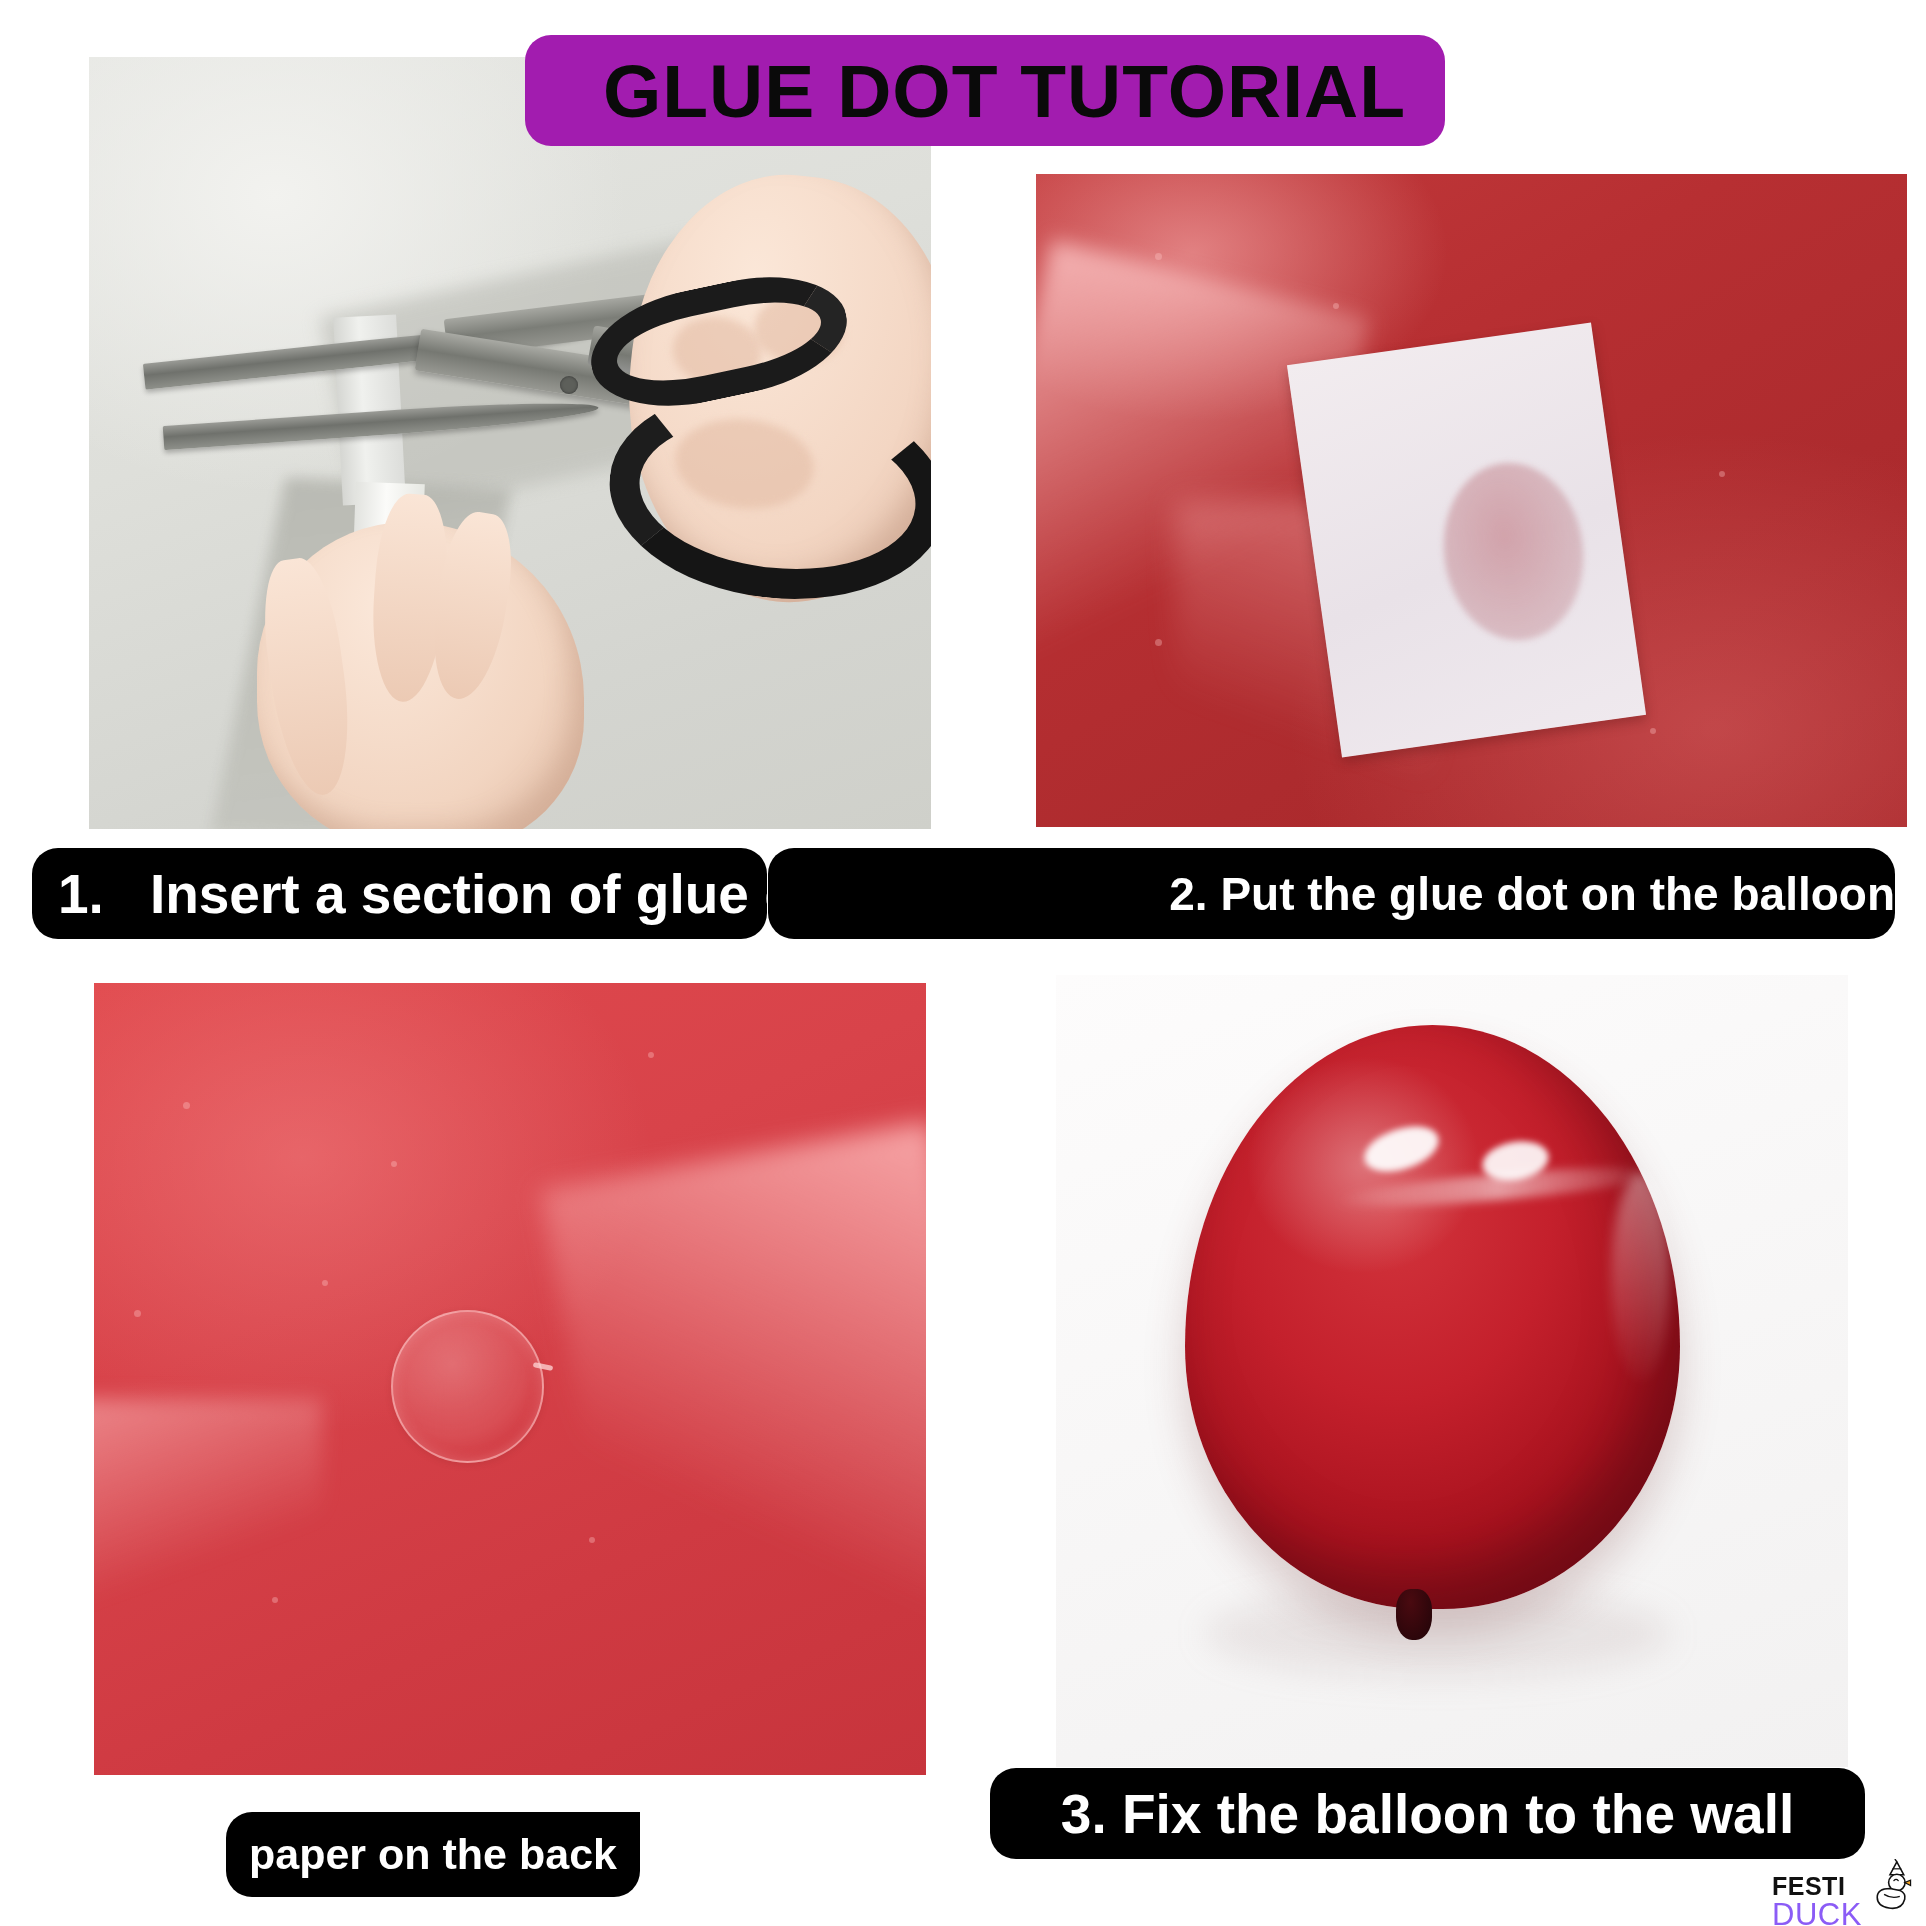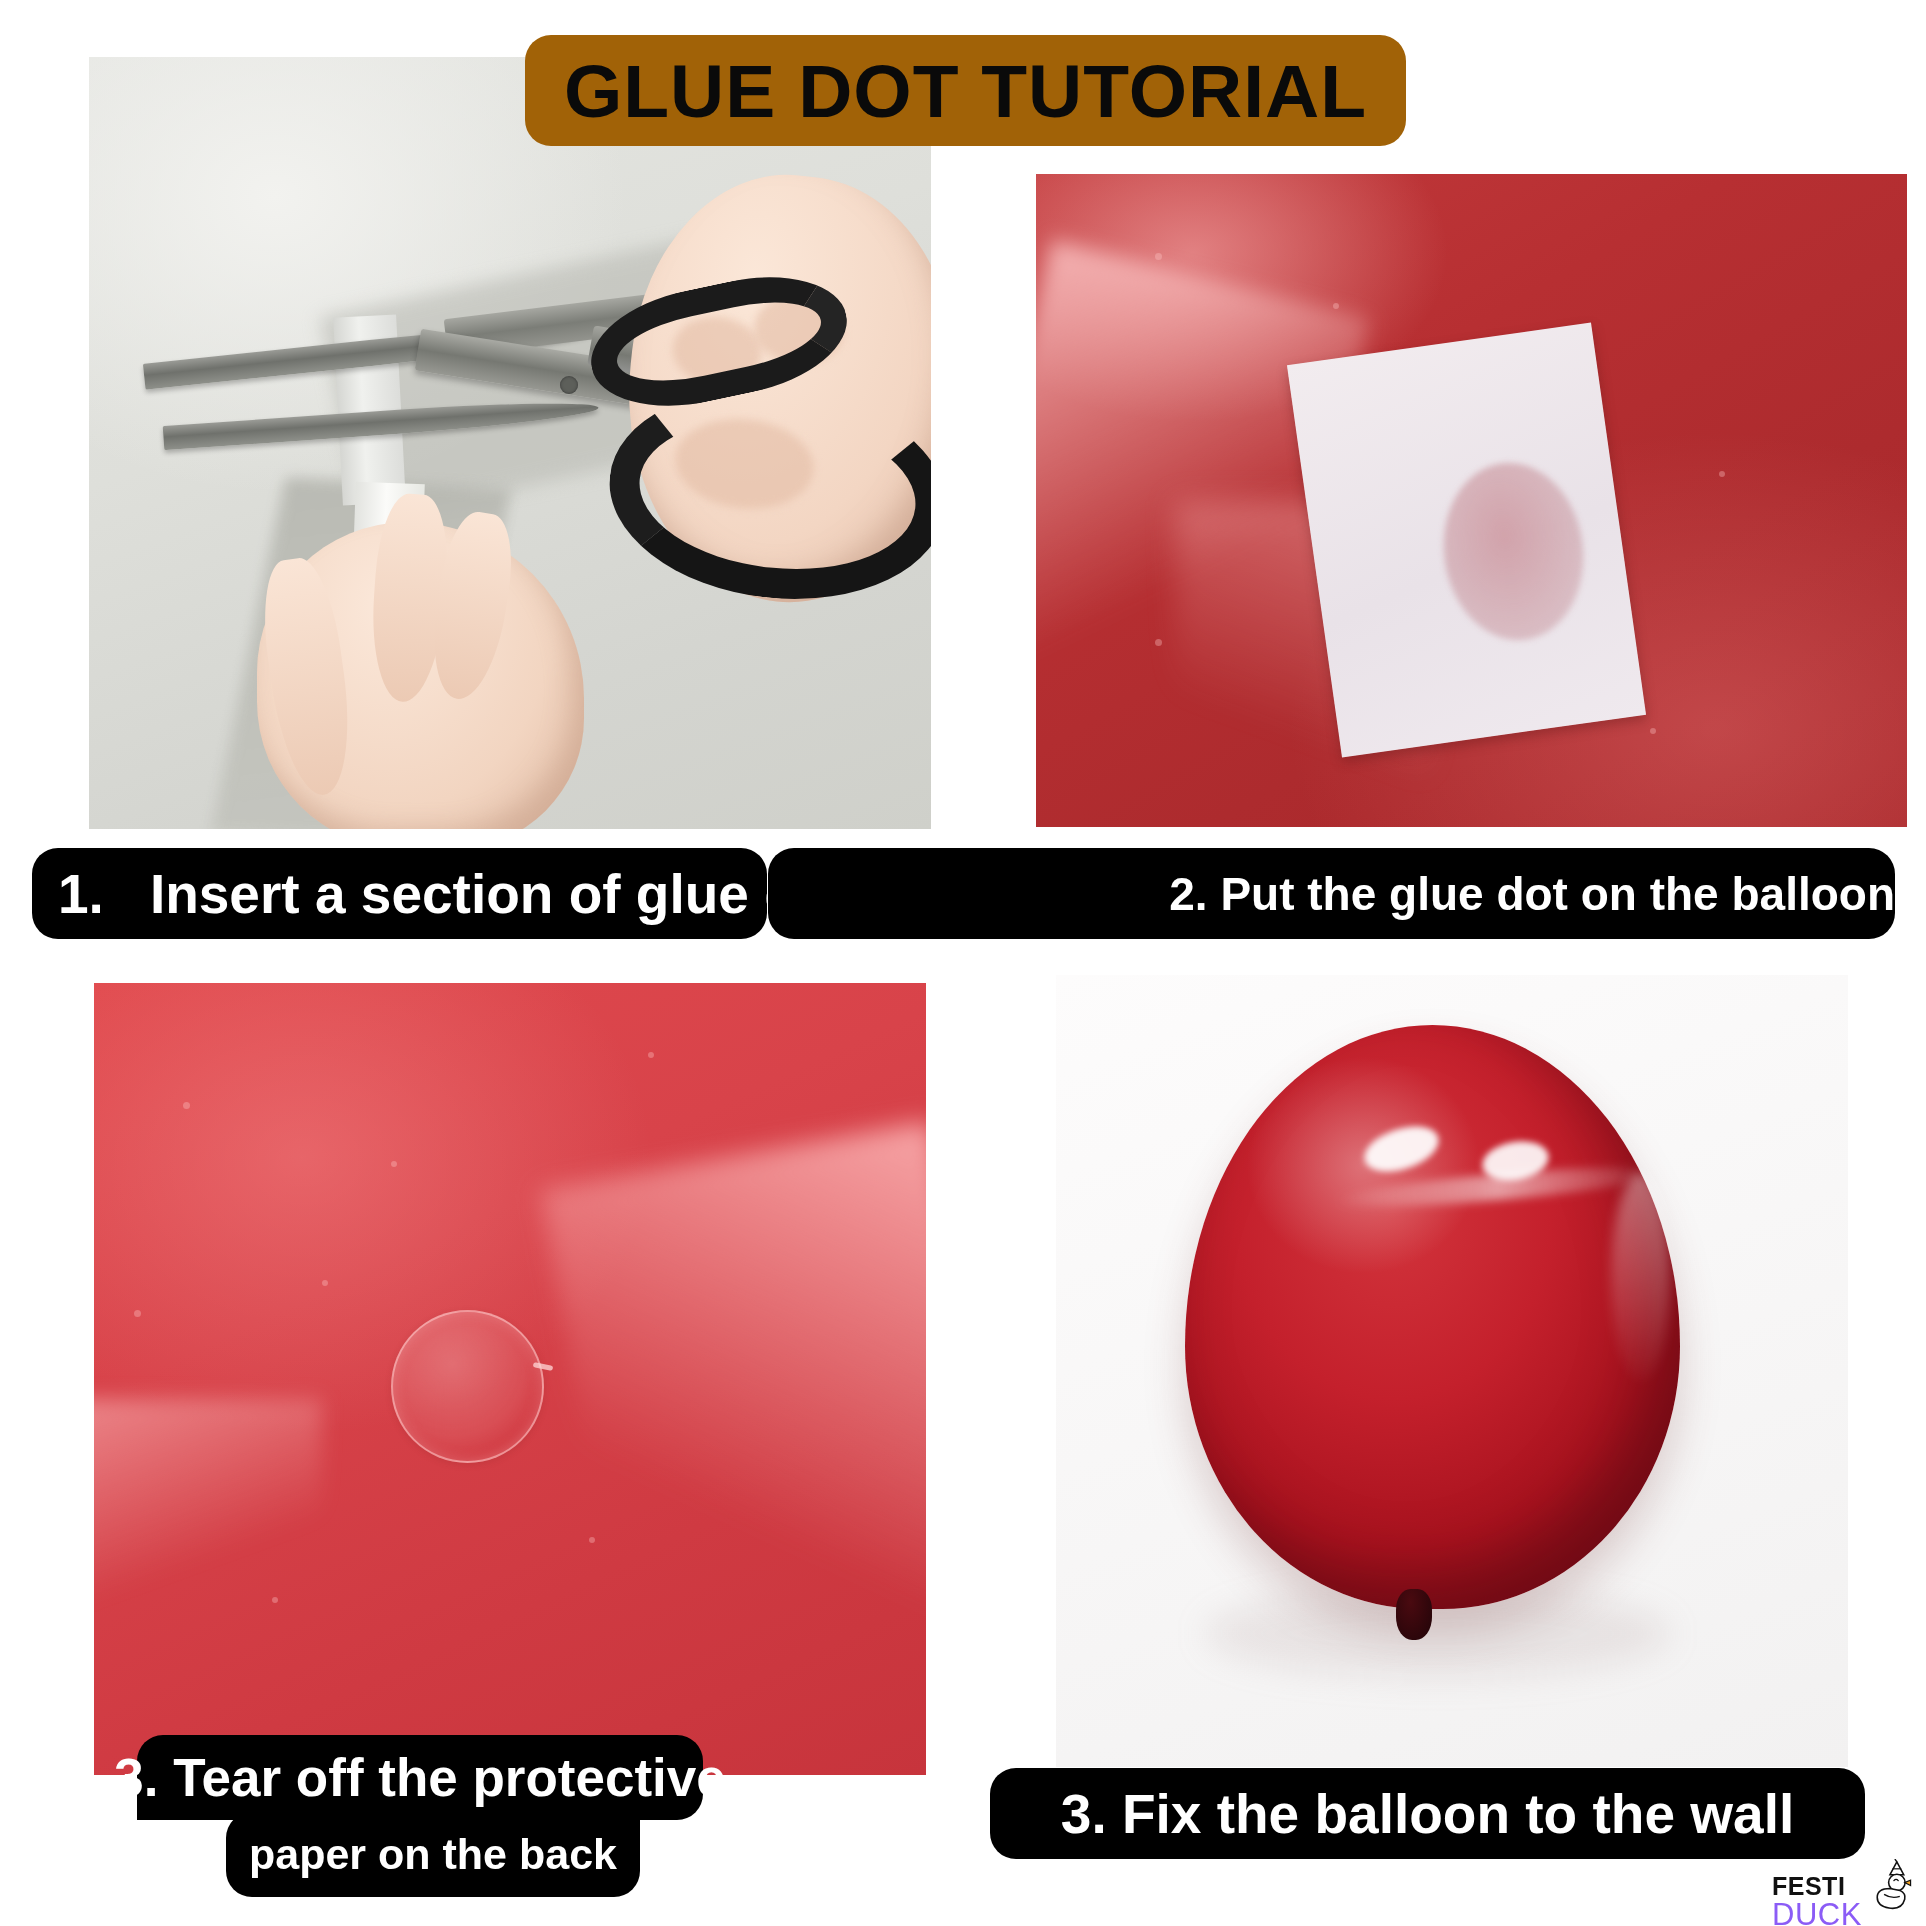--- a/index.html
+++ b/index.html
@@ -168,22 +168,22 @@
     background:radial-gradient(ellipse at 40% 25%,#4a0a10,#200408);
   }
   .p4 .shadow{
     position:absolute;left:149px;top:614px;width:465px;height:89px;border-radius:50%;
     background:rgba(170,140,140,.16);filter:blur(16px);
   }
 
   
   .title-banner{
     position:absolute;left:525px;top:35px;width:881px;height:111px;
-    background:#a16207;border-radius:26px;
-    display:flex;align-items:center;justify-content:center;
+    background:#a21caf;border-radius:26px;
+    display:flex;align-items:center;justify-content:center;padding-left:39px;
   }
   .title-banner .ttext{
     font-size:75px;font-weight:bold;color:#0a0a0a;letter-spacing:1px;
     font-family:"Liberation Sans", sans-serif;white-space:nowrap;
   }
 
   
   .cap{
     position:absolute;background:#000000;border-radius:26px;
     display:flex;align-items:center;
@@ -292,23 +292,20 @@
 
   <div class="cap cap1">
     <span class="num">1.</span>
     <span>Insert a section of glue dot</span>
   </div>
 
   <div class="cap cap2">
     <span>2. Put the glue dot on the balloon</span>
   </div>
 
-  <div class="cap cap3a">
-    <span>3. Tear off the protective</span>
-  </div>
   <div class="cap cap3b">
     <span>paper on the back</span>
   </div>
 
   <div class="cap cap4">
     <span>3. Fix the balloon to the wall</span>
   </div>
 
   <div class="logo">
     <div class="words">

